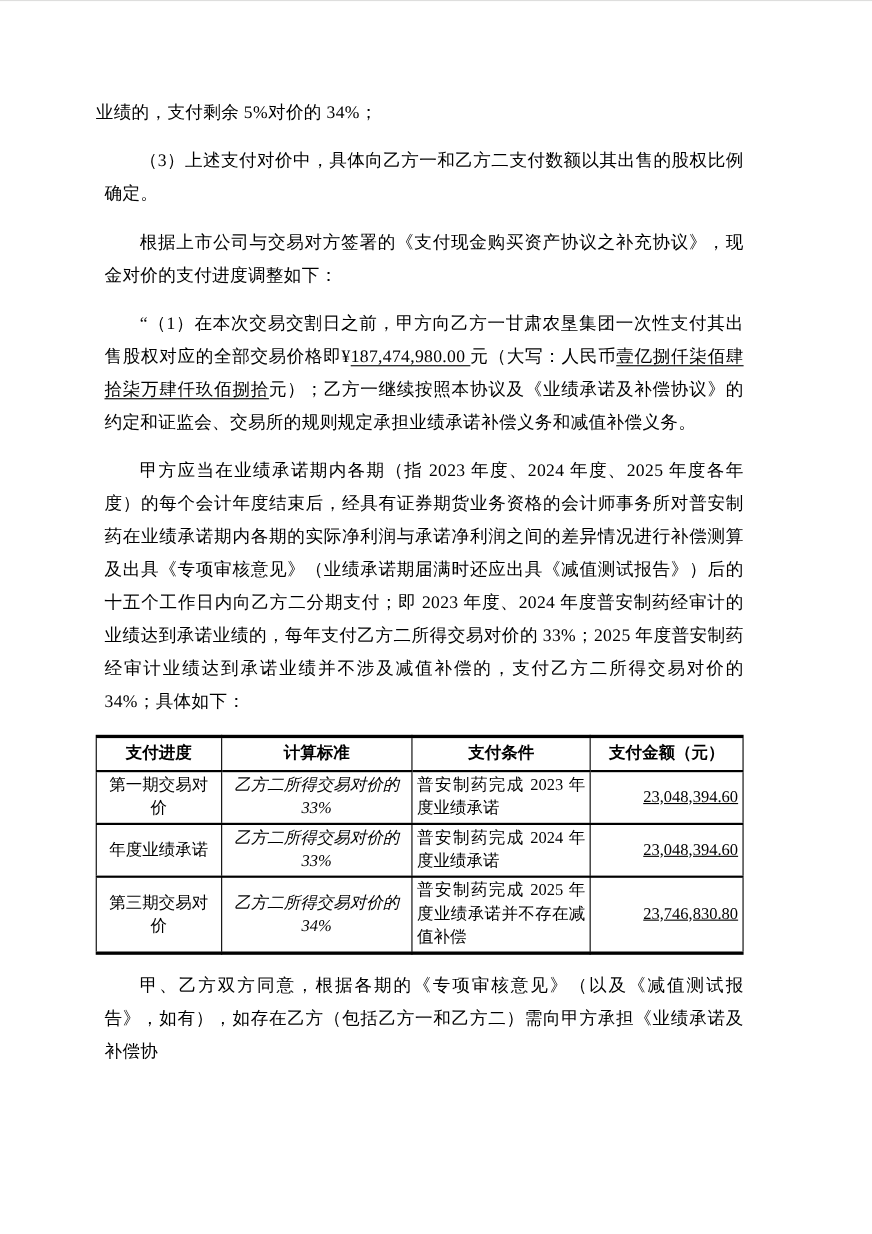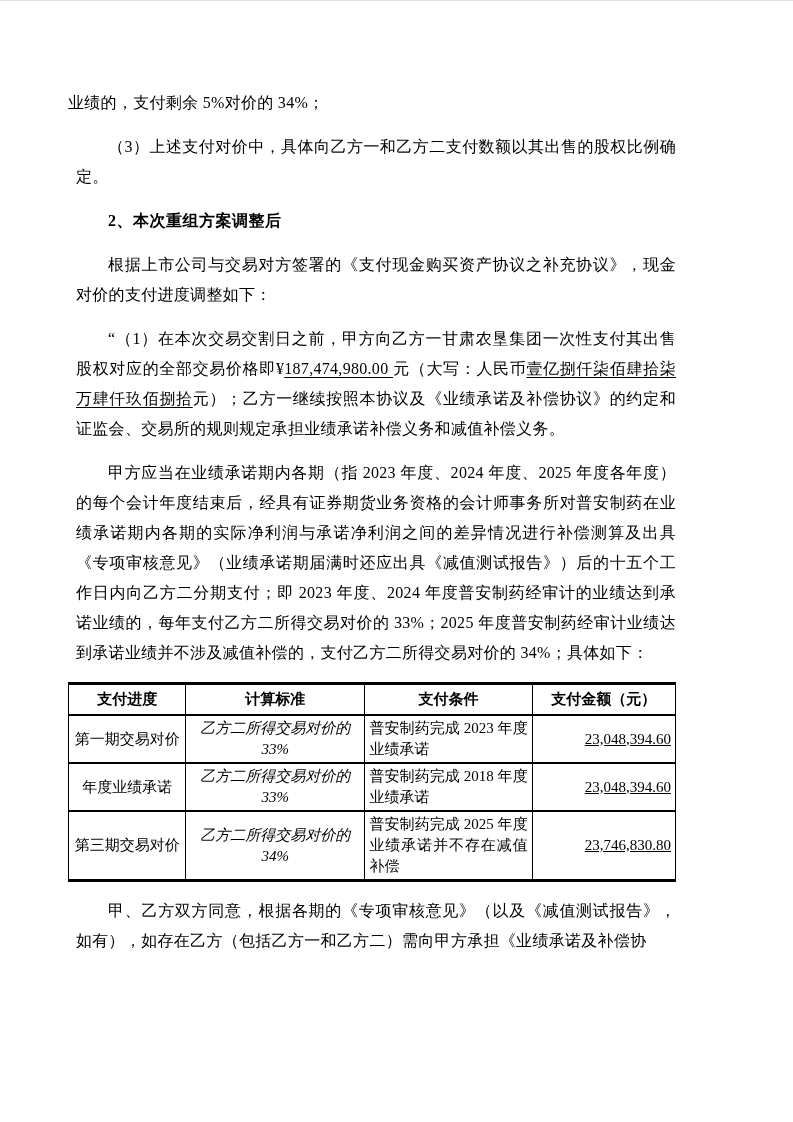--- a/index.html
+++ b/index.html
@@ -18,21 +18,21 @@
   .page-top-edge {
     position: absolute;
     top: 0; left: 0; right: 0;
     height: 1px;
     background: #dededd;
   }
   .page {
     box-sizing: border-box;
     width: 793px;
     height: 1122px;
-    padding: 88px 117px 30px 68px;
+    padding: 88px 117px 30px 87px;
   }
   .para {
     margin: 0 0 14px 0;
     font-size: 16px;
     line-height: 30px;
     text-align: justify;
     letter-spacing: 0.3px;
   }
   .indent { text-indent: 2em; margin-left: 8px; }
   .heading {
@@ -73,21 +73,20 @@
 <body>
 
 <div class="page-top-edge"></div>
 
 <div class="page">
 
   <p class="para">业绩的，支付剩余 5%对价的 34%；</p>
 
   <p class="para indent">（3）上述支付对价中，具体向乙方一和乙方二支付数额以其出售的股权比例确定。</p>
 
-  <p class="para indent heading">2、本次重组方案调整后</p>
 
   <p class="para indent">根据上市公司与交易对方签署的《支付现金购买资产协议之补充协议》，现金对价的支付进度调整如下：</p>
 
   <p class="para indent"><span>“（1）在本次交易交割日之前，甲方向乙方一甘肃农垦集团一次性支付其出售股权对应的全部交易价格即¥</span><span class="u">187,474,980.00 </span><span>元（大写：人民币</span><span class="u">壹亿捌仟柒佰肆拾柒万肆仟玖佰捌拾</span><span>元）；乙方一继续按照本协议及《业绩承诺及补偿协议》的约定和证监会、交易所的规则规定承担业绩承诺补偿义务和减值补偿义务。</span></p>
 
 
   <p class="para indent">甲方应当在业绩承诺期内各期（指 2023 年度、2024 年度、2025 年度各年度）的每个会计年度结束后，经具有证券期货业务资格的会计师事务所对普安制药在业绩承诺期内各期的实际净利润与承诺净利润之间的差异情况进行补偿测算及出具《专项审核意见》（业绩承诺期届满时还应出具《减值测试报告》）后的十五个工作日内向乙方二分期支付；即 2023 年度、2024 年度普安制药经审计的业绩达到承诺业绩的，每年支付乙方二所得交易对价的 33%；2025 年度普安制药经审计业绩达到承诺业绩并不涉及减值补偿的，支付乙方二所得交易对价的 34%；具体如下：</p>
 
   <table class="schedule">
     <colgroup>
@@ -107,21 +106,21 @@
     <tbody>
       <tr>
         <td class="c-stage">第一期交易对价</td>
         <td class="c-standard">乙方二所得交易对价的 33%</td>
         <td class="c-cond">普安制药完成 2023 年度业绩承诺</td>
         <td class="c-amount">23,048,394.60</td>
       </tr>
       <tr>
         <td class="c-stage">年度业绩承诺</td>
         <td class="c-standard">乙方二所得交易对价的 33%</td>
-        <td class="c-cond">普安制药完成 2018 年度业绩承诺</td>
+        <td class="c-cond">普安制药完成 2024 年度业绩承诺</td>
         <td class="c-amount">23,048,394.60</td>
       </tr>
       <tr>
         <td class="c-stage">第三期交易对价</td>
         <td class="c-standard">乙方二所得交易对价的 34%</td>
         <td class="c-cond">普安制药完成 2025 年度业绩承诺并不存在减值补偿</td>
         <td class="c-amount">23,746,830.80</td>
       </tr>
     </tbody>
   </table>

